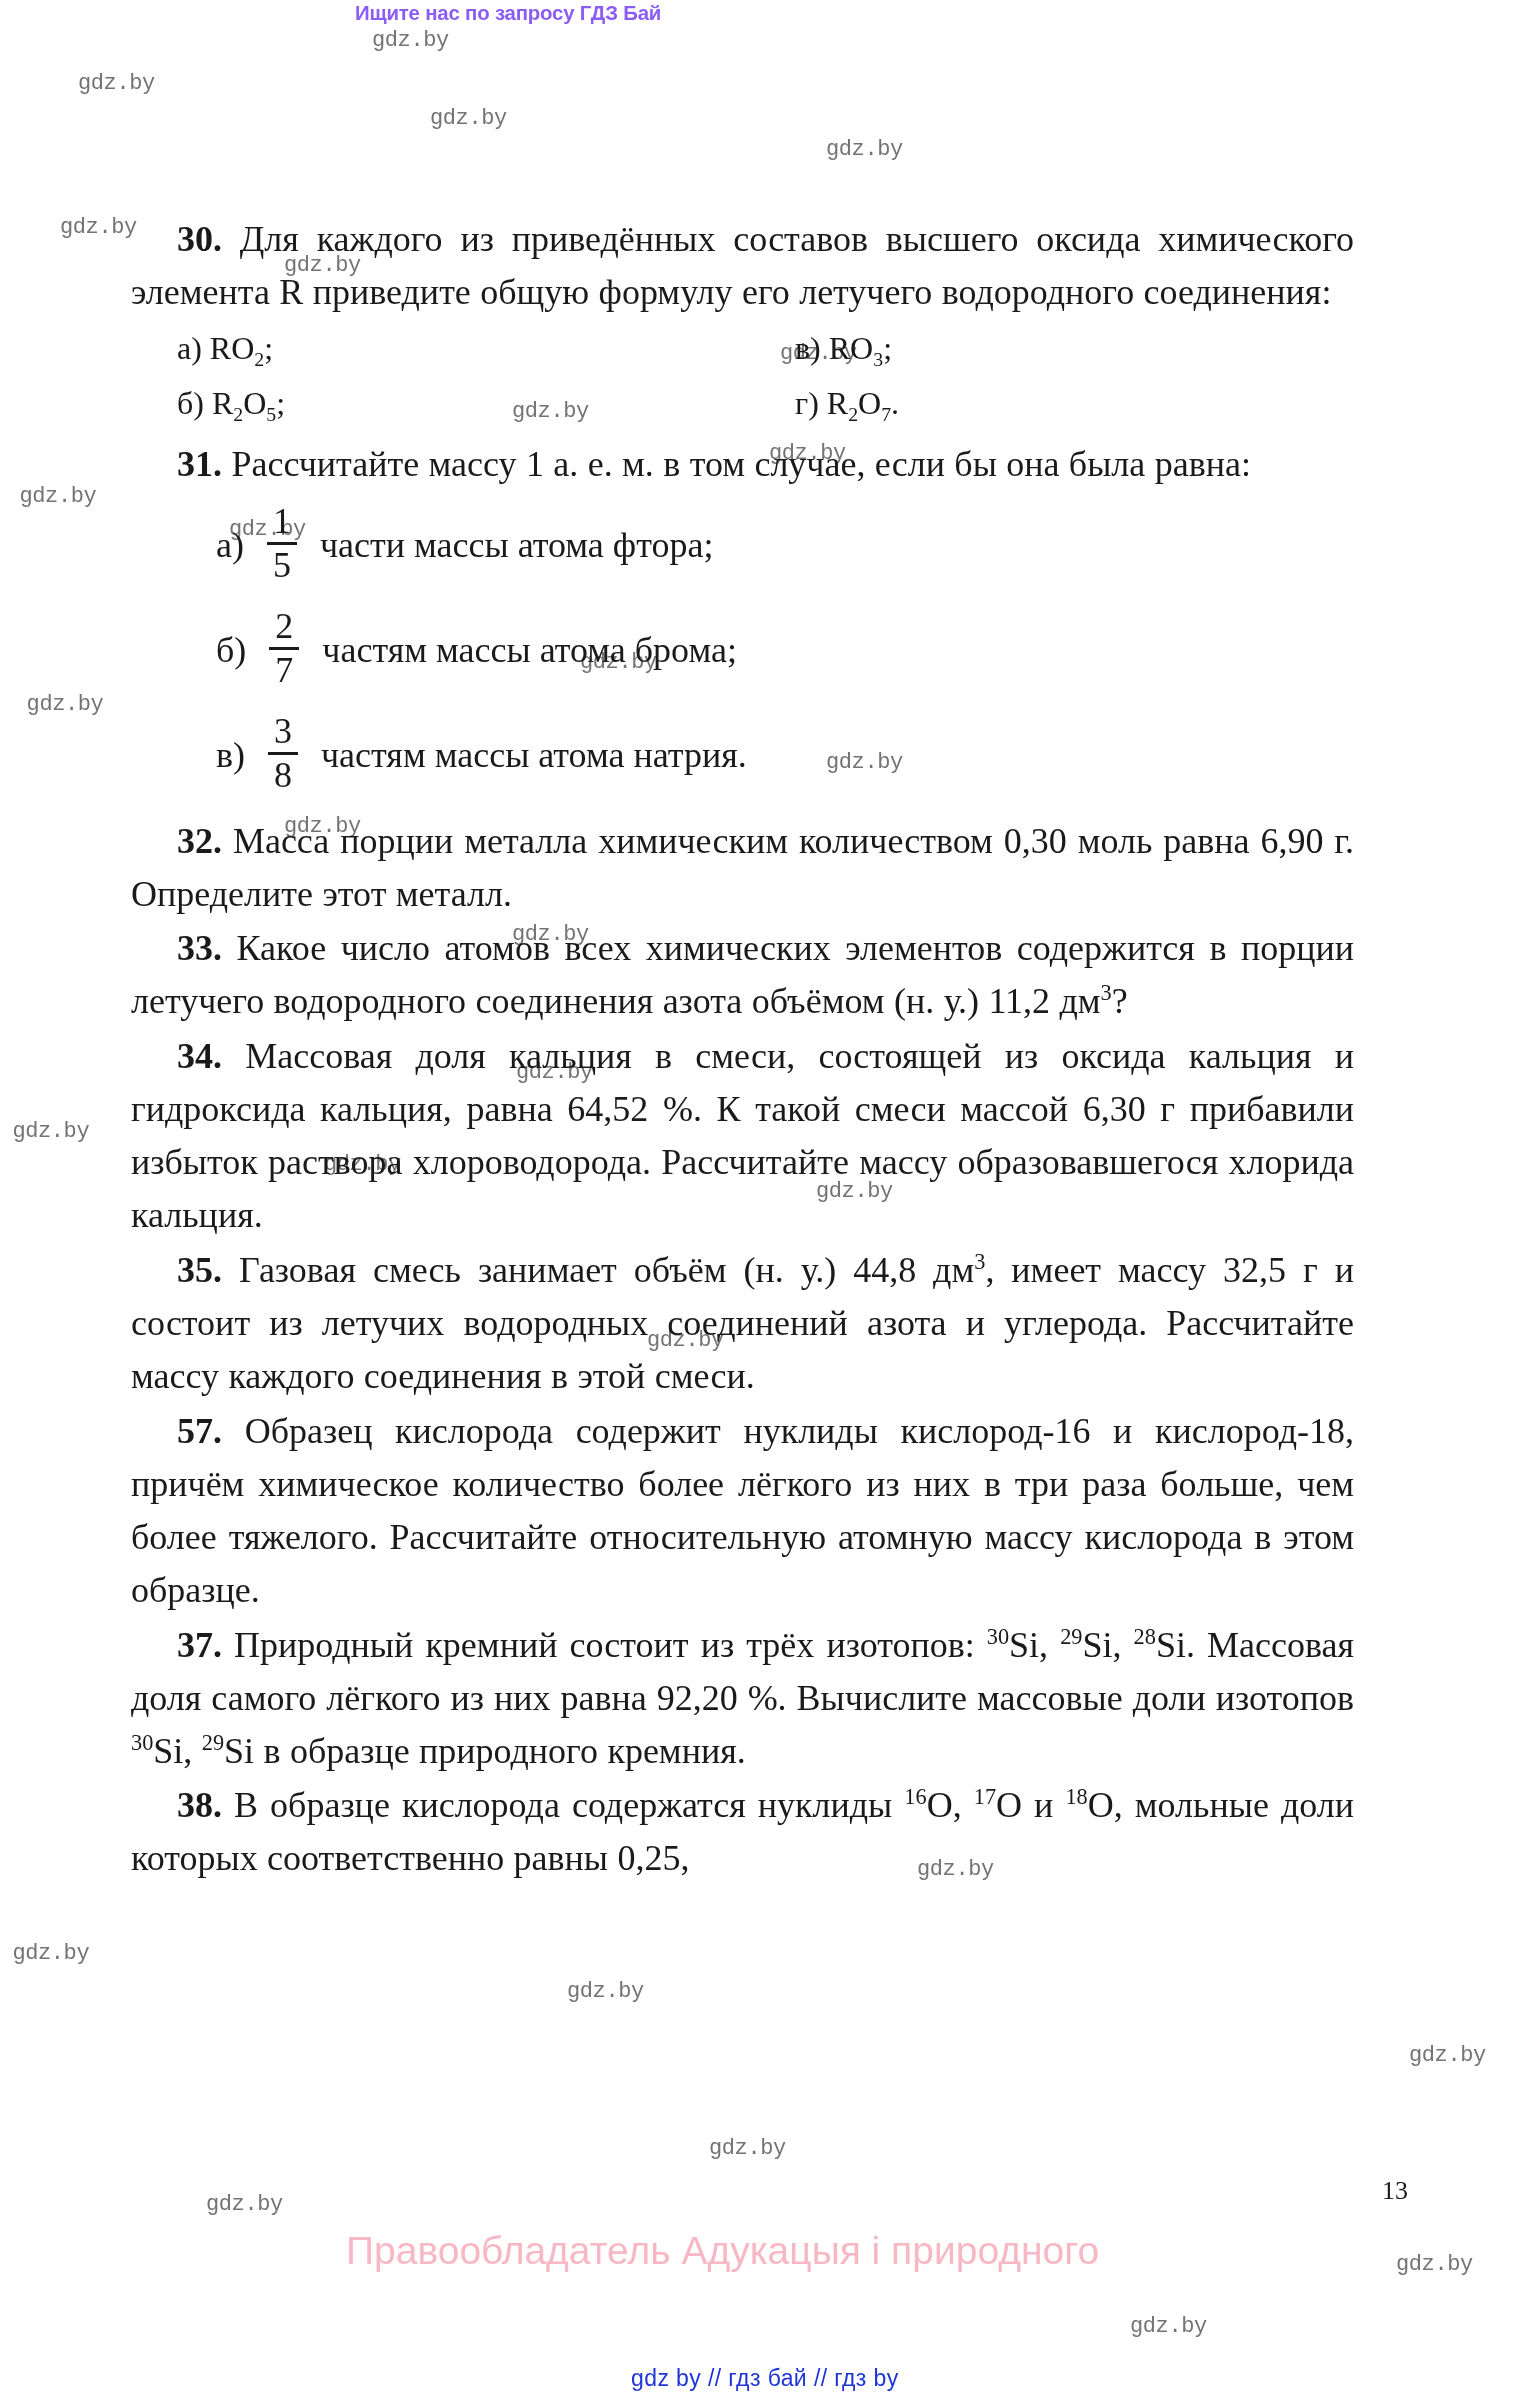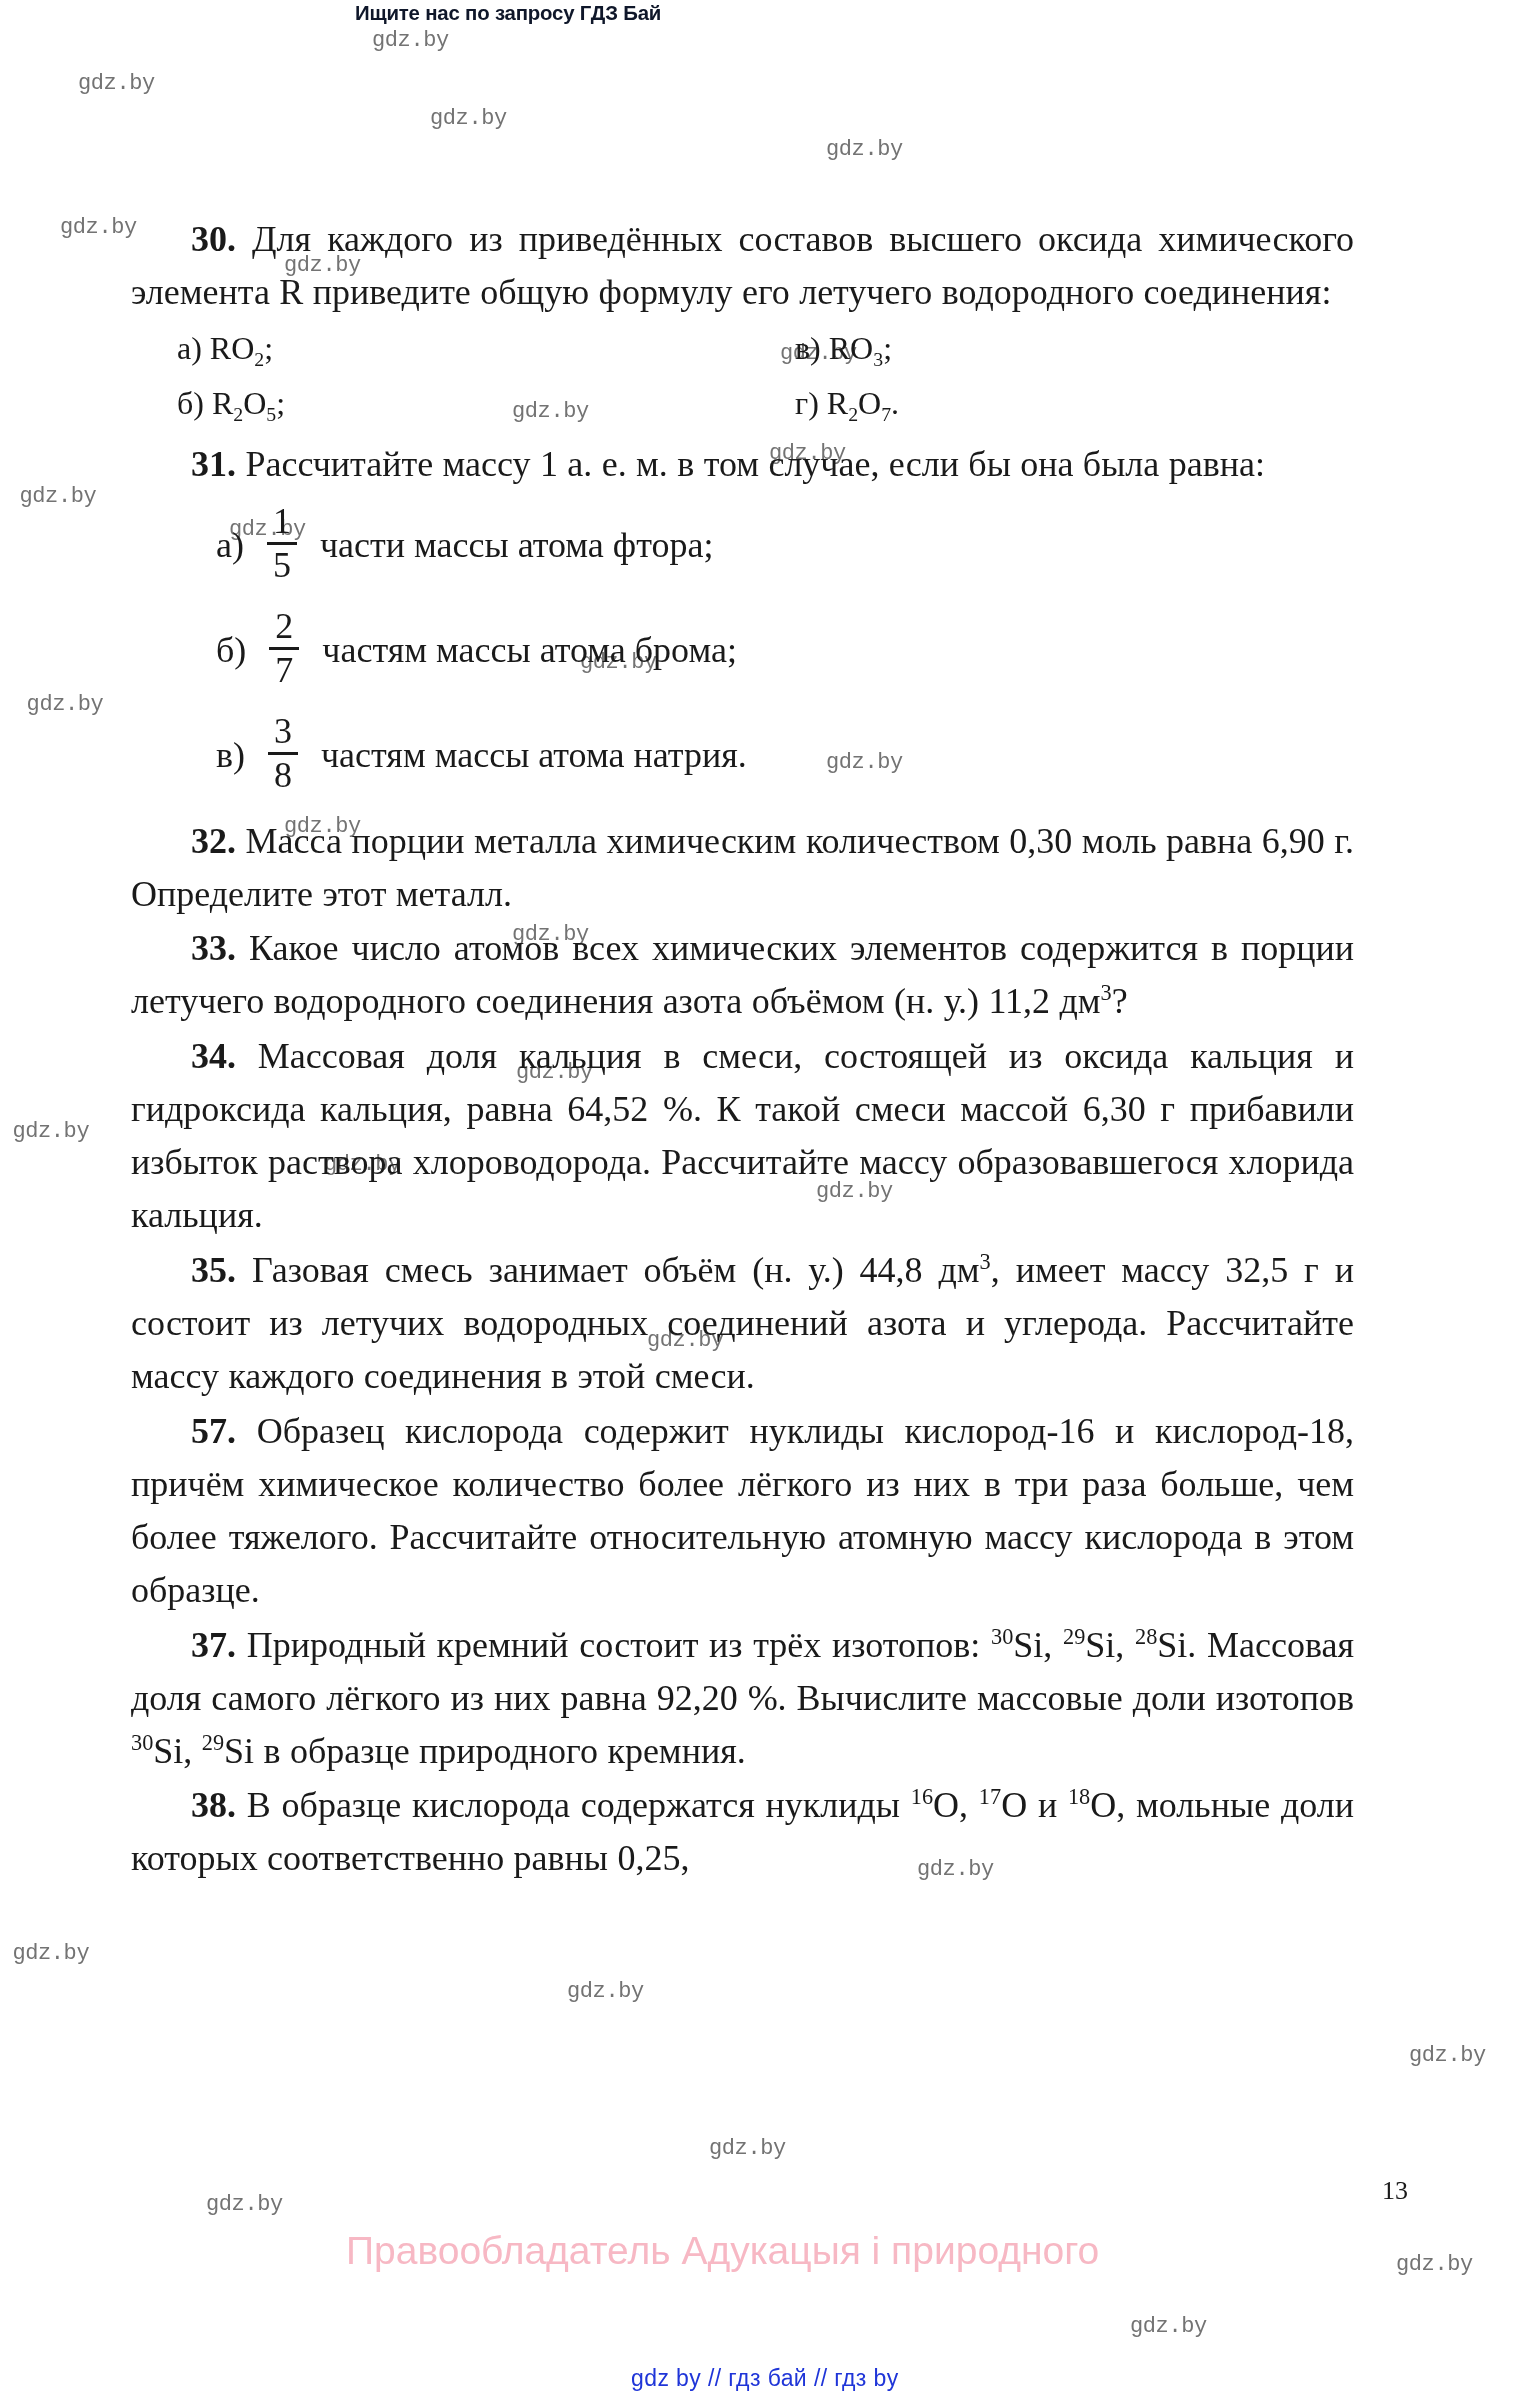--- a/index.html
+++ b/index.html
@@ -25,21 +25,21 @@
     font-size: 22px;
     color: #737373;
     white-space: nowrap;
     letter-spacing: -0.4px;
   }
   .wm-green {
     position: absolute;
     font-family: "Liberation Sans", "DejaVu Sans", sans-serif;
     font-size: 20.4px;
     font-weight: bold;
-    color: #0f172a;
+    color: #8b5cf6;
     white-space: nowrap;
     letter-spacing: -0.2px;
   }
   .wm-pink {
     position: absolute;
     font-family: "Liberation Sans", "DejaVu Sans", sans-serif;
     font-size: 39px;
     color: #f7b8c4;
     white-space: nowrap;
   }
@@ -62,21 +62,21 @@
   .para {
     font-size: 36px;
     line-height: 53px;
     text-align: justify;
     text-justify: inter-word;
     margin: 0 0 1.8px 0;
     word-spacing: 0.4px;
   }
   .para .num {
     font-weight: bold;
-    margin-left: 60px;
+    margin-left: 46px;
   }
   .block-gap-sm { height: 7px; }
 
   sup, .sup {
     font-size: 0.62em;
     vertical-align: super;
     line-height: 0;
   }
   sub, .sub {
     font-size: 0.62em;

